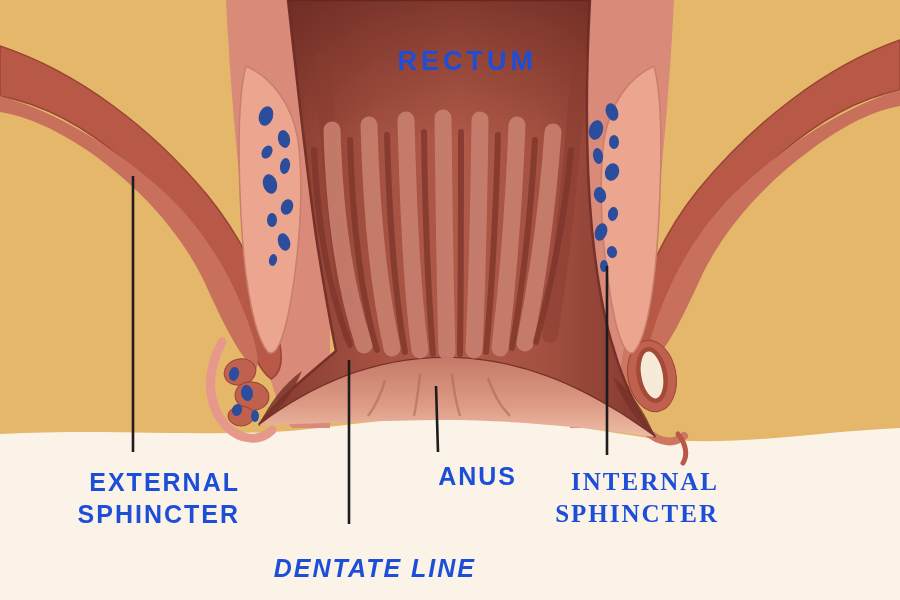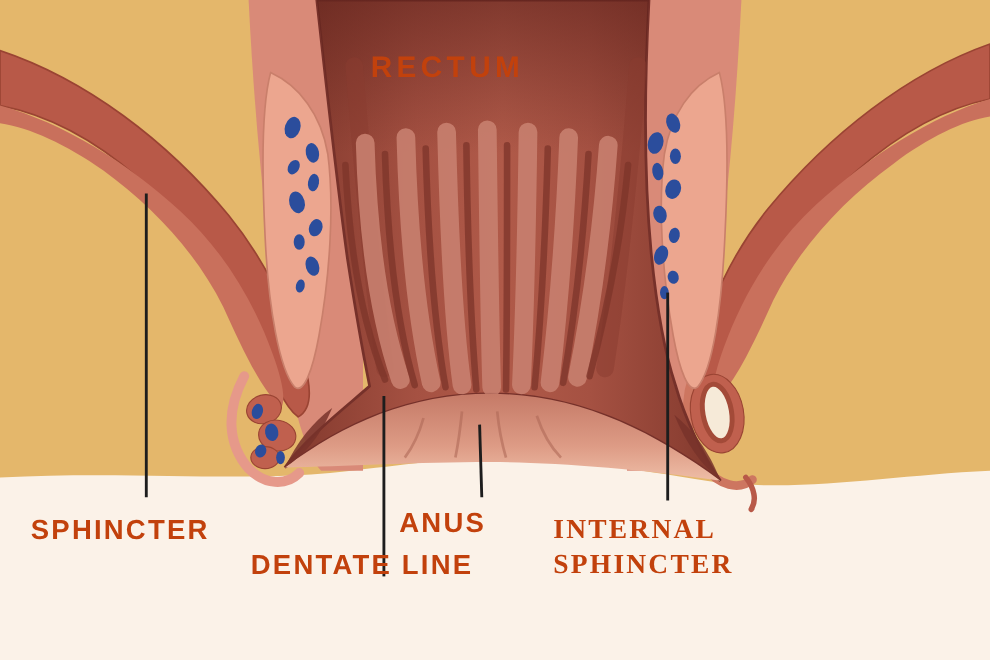--- a/index.html
+++ b/index.html
@@ -1,24 +1,24 @@
 <!DOCTYPE html>
 <html><head>
 <meta charset="utf-8">
 <style>
   html,body{margin:0;padding:0;background:#ffffff;}
   .stage{position:relative;width:900px;height:600px;overflow:hidden;
          font-family:"Liberation Sans",sans-serif;}
   .stage svg{position:absolute;left:0;top:0;}
-  .label{position:absolute;font-weight:700;color:#c2410c;text-align:left;
+  .label{position:absolute;font-weight:700;color:#1d4ed8;text-align:right;
          font-size:25px;line-height:1.28;letter-spacing:2px;
          font-family:"Liberation Sans",sans-serif;}
   #lbl-rectum{left:337px;top:44px;width:200px;font-size:27px;letter-spacing:4px;}
   #lbl-external{left:28px;top:466px;width:212px;}
-  #lbl-dentate{left:228px;top:498px;width:248px;}
+  #lbl-dentate{left:228px;top:552px;width:248px;font-style:italic;}
   #lbl-anus{left:363px;top:460px;width:154px;}
   #lbl-internal{left:503px;top:466px;width:216px;font-family:Liberation Serif, serif;}
 </style>
 </head>
 <body>
 
 <div class="stage">
 
   <svg width="900" height="600" viewBox="0 0 900 600">
     <defs>
@@ -159,20 +159,21 @@
       <line x1="133" y1="176" x2="133" y2="452" stroke="#1d1d1d"></line>
       <line x1="349" y1="360" x2="349" y2="524" stroke="#1d1d1d"></line>
       <line x1="436" y1="386" x2="438" y2="452" stroke="#1d1d1d"></line>
       <line x1="607" y1="266" x2="607" y2="455" stroke="#1d1d1d"></line>
     </g>
   </svg>
 
   <div class="label" id="lbl-rectum">RECTUM</div>
 
   <div class="label" id="lbl-external">
+    <div>EXTERNAL</div>
     <div>SPHINCTER</div>
   </div>
 
   <div class="label" id="lbl-dentate">DENTATE LINE</div>
 
   <div class="label" id="lbl-anus">ANUS</div>
 
   <div class="label" id="lbl-internal">
     <div>INTERNAL</div>
     <div>SPHINCTER</div>

